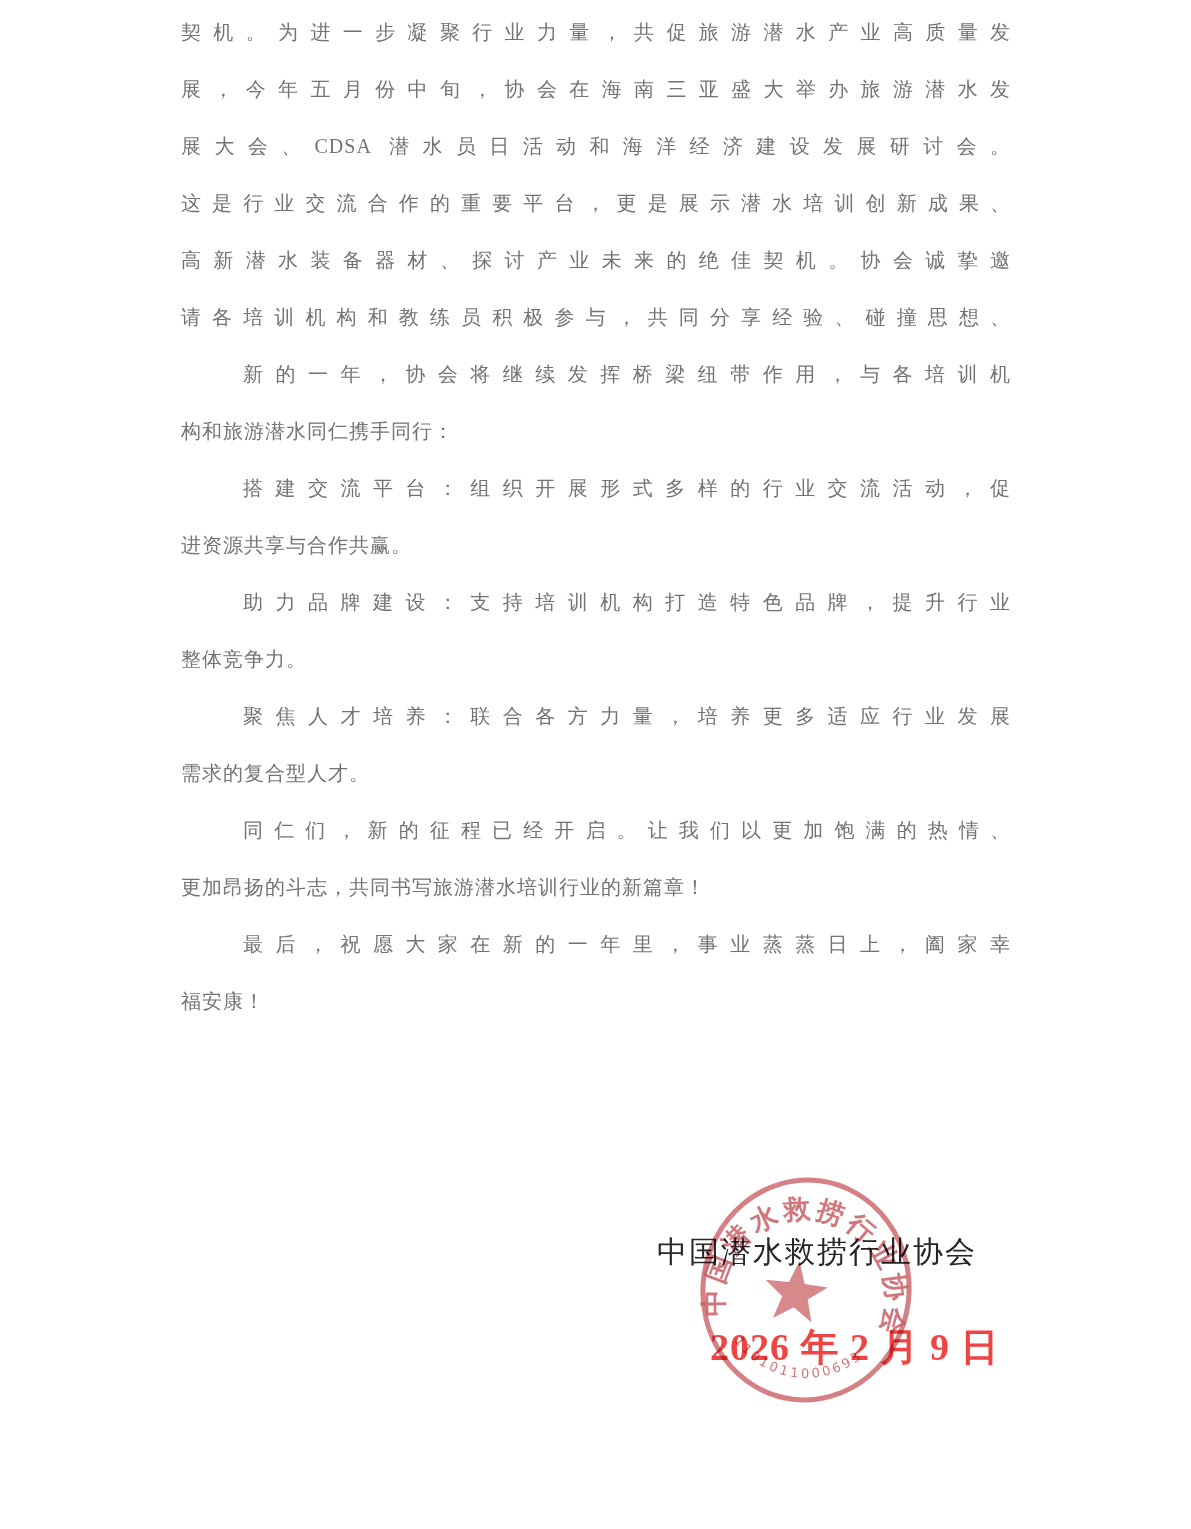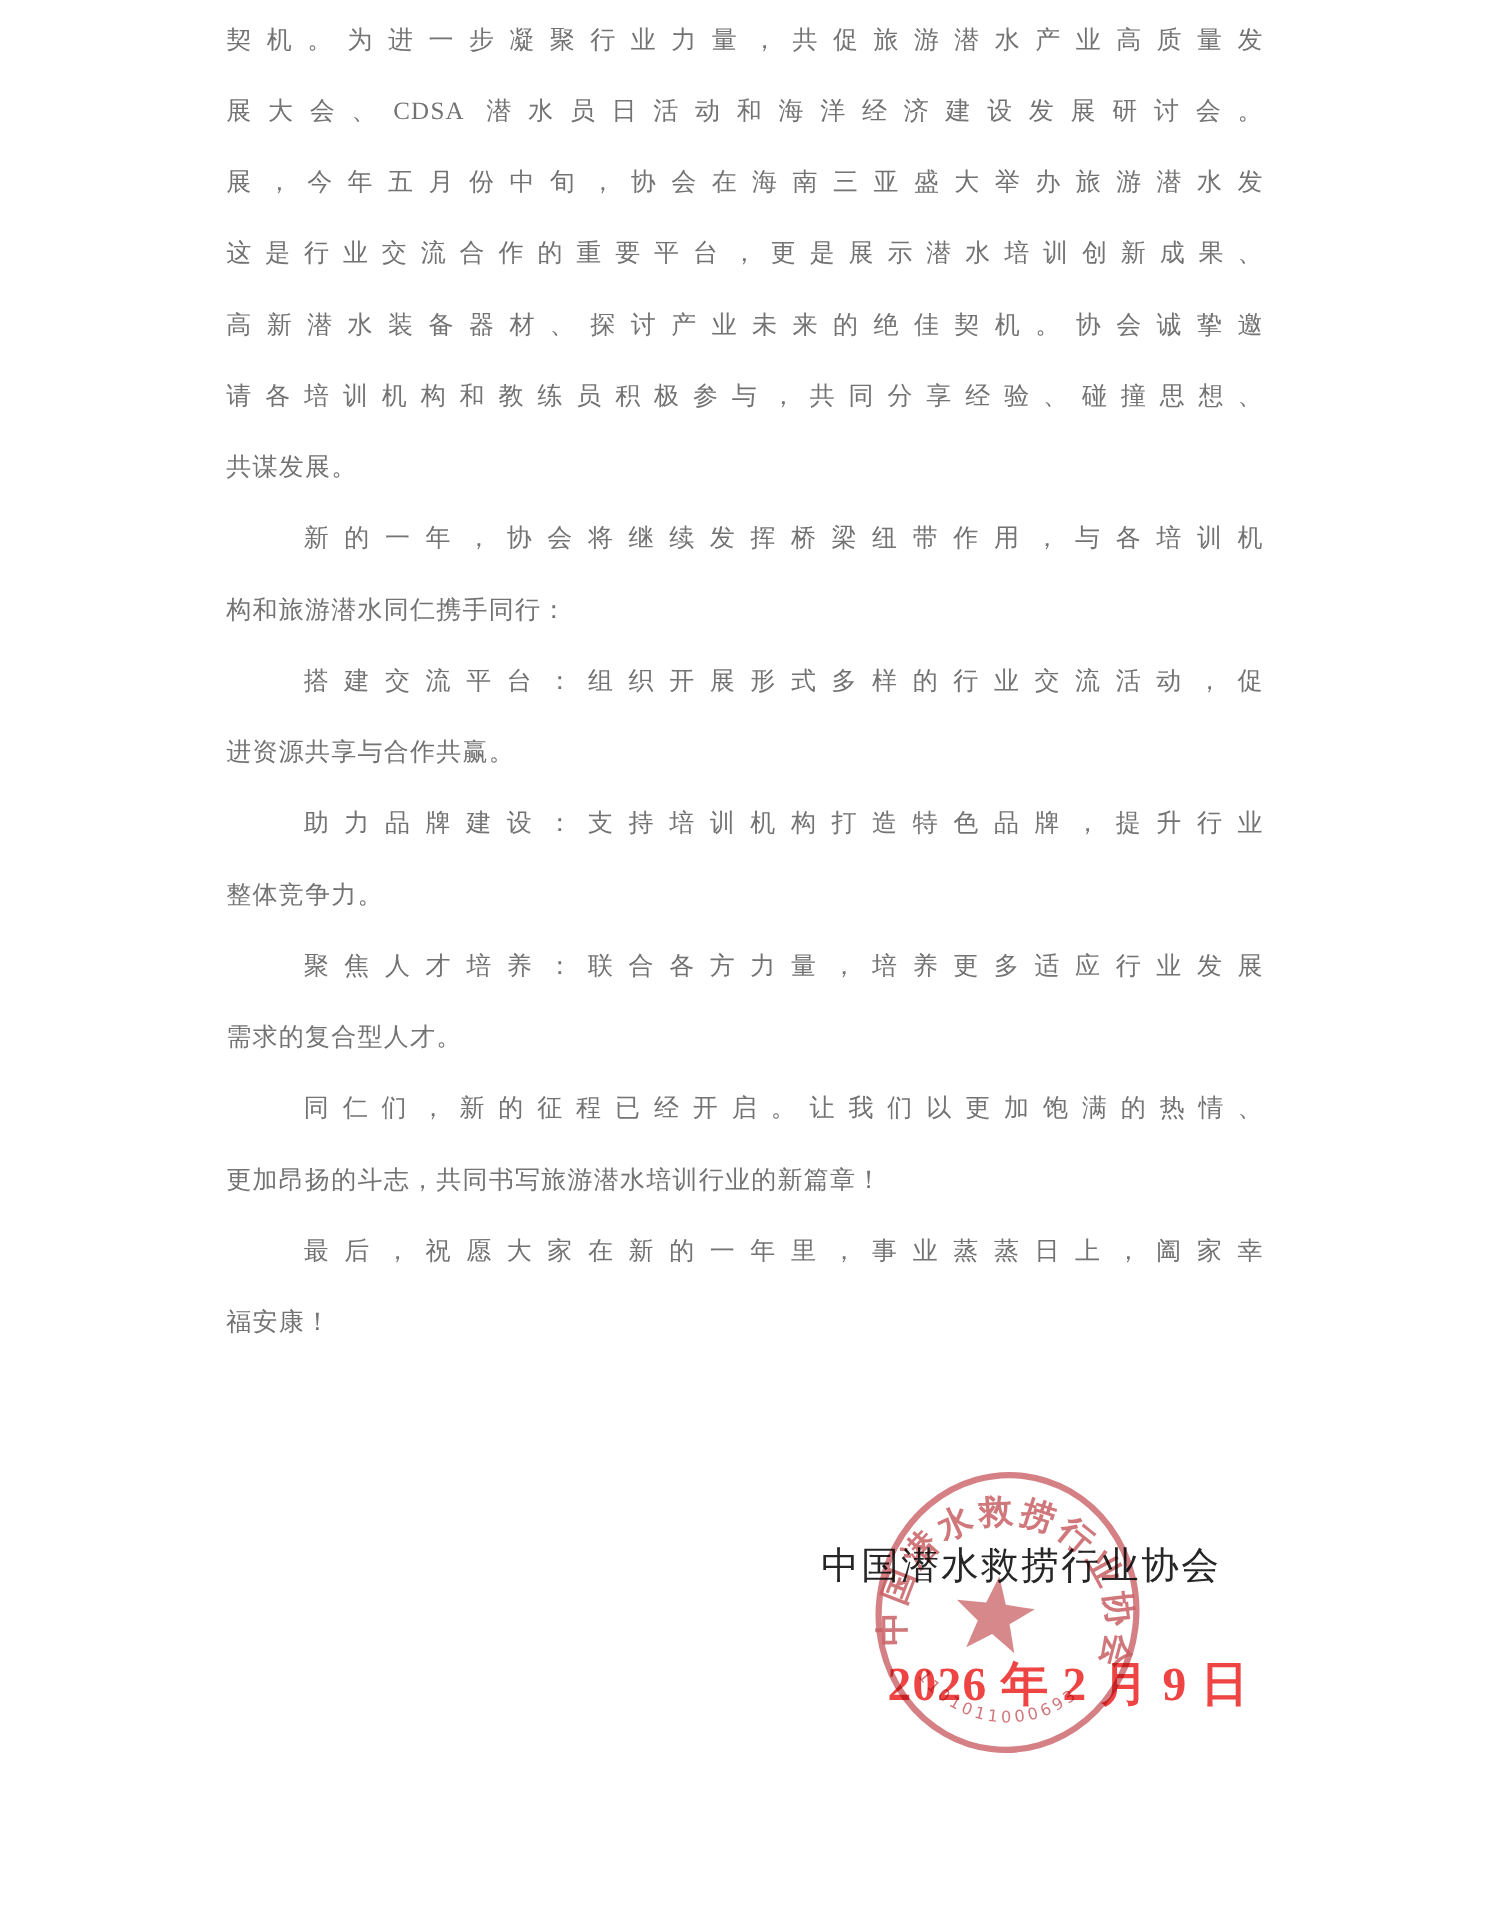--- a/index.html
+++ b/index.html
@@ -90,26 +90,25 @@
     opacity: 0.85;
   }
 </style>
 </head>
 <body>
 
 <div class="page">
 
   <div class="letter-body">
       <div class="line fill">契机。为进一步凝聚行业力量，共促旅游潜水产业高质量发</div>
+      <div class="line fill">展，今年五月份中旬，协会在海南三亚盛大举办旅游潜水发</div>
       <div class="line fill">展大会、CDSA 潜水员日活动和海洋经济建设发展研讨会。</div>
-      <div class="line fill">展，今年五月份中旬，协会在海南三亚盛大举办旅游潜水发</div>
       <div class="line fill">这是行业交流合作的重要平台，更是展示潜水培训创新成果、</div>
       <div class="line fill">高新潜水装备器材、探讨产业未来的绝佳契机。协会诚挚邀</div>
       <div class="line fill">请各培训机构和教练员积极参与，共同分享经验、碰撞思想、</div>
-      <div class="line">共谋发展。</div>
       <div class="line fill indent">新的一年，协会将继续发挥桥梁纽带作用，与各培训机</div>
       <div class="line">构和旅游潜水同仁携手同行：</div>
       <div class="line fill indent">搭建交流平台：组织开展形式多样的行业交流活动，促</div>
       <div class="line">进资源共享与合作共赢。</div>
       <div class="line fill indent">助力品牌建设：支持培训机构打造特色品牌，提升行业</div>
       <div class="line">整体竞争力。</div>
       <div class="line fill indent">聚焦人才培养：联合各方力量，培养更多适应行业发展</div>
       <div class="line">需求的复合型人才。</div>
       <div class="line fill indent">同仁们，新的征程已经开启。让我们以更加饱满的热情、</div>
       <div class="line">更加昂扬的斗志，共同书写旅游潜水培训行业的新篇章！</div>

